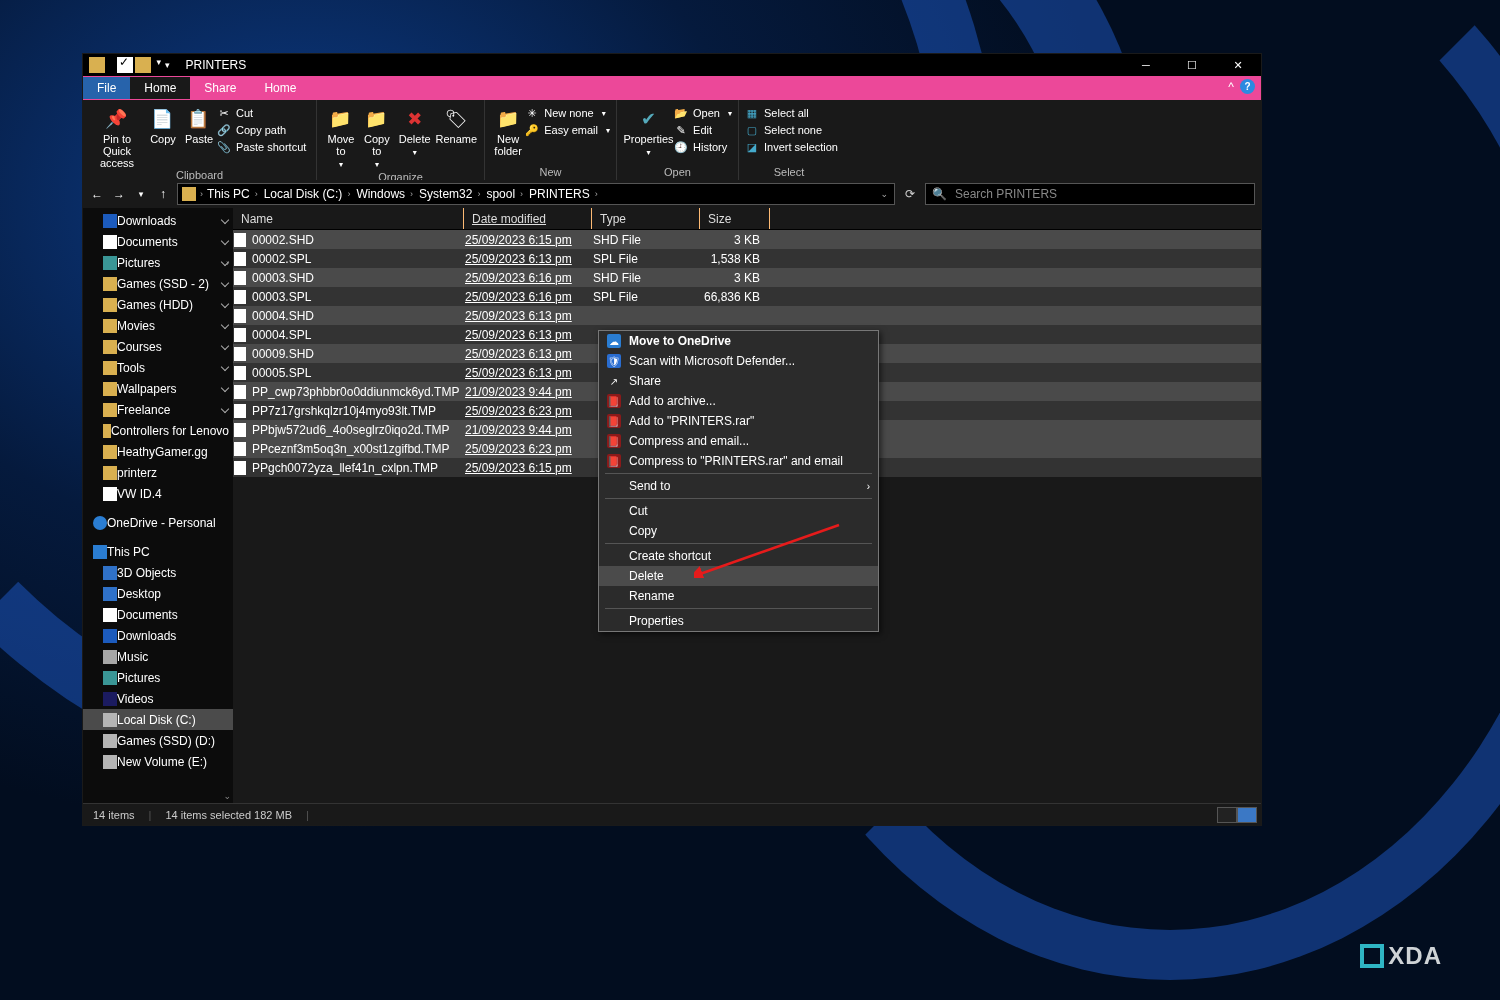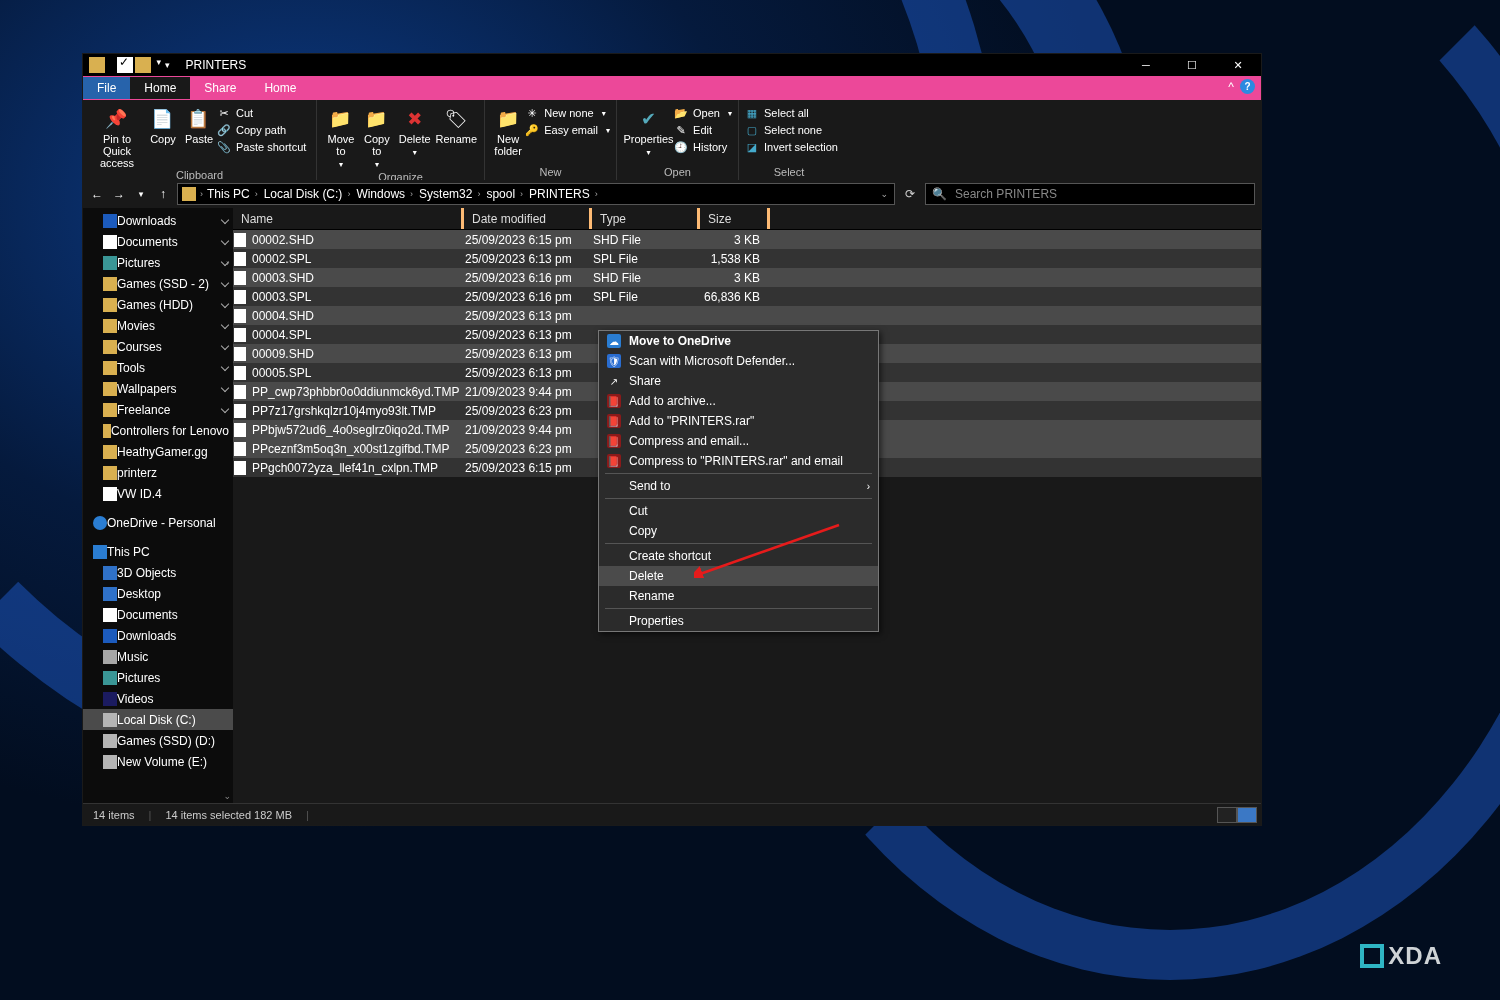--- a/index.html
+++ b/index.html
@@ -55,22 +55,22 @@
 .fi.pic{background:#3a9696;}
 .fi.desk{background:#2f71c8;}
 .fi.vid{background:#1b1b60;}
 .fi.note{background:#a7a7a7;}
 .fi.disk{background:#b5b5b5;}
 .fi.cloud{background:#2a7dd2;border-radius:50%;}
 .fi.pc{background:#2a7dd2;}
 .sb-caret{position:absolute;right:4px;font-size:9px;color:#aaa;}
 .main{flex:1;display:flex;flex-direction:column;background:#191919;color:#fff;}
 .hdr{display:flex;height:22px;align-items:center;font-size:12px;color:#ddd;border-bottom:1px solid #000;}
-.hdr .c{border-right:3px solid #fdba74;padding-left:8px;display:flex;align-items:center;height:100%;}
-.cn{width:231px;}.cd{width:128px;}.ct{width:108px;}.cs{width:70px;}
+.hdr .c{border-right:1px solid #fdba74;padding-left:8px;display:flex;align-items:center;height:100%;}
+.cn{width:231px;}.cd{width:128px;text-decoration:underline;}.ct{width:108px;}.cs{width:70px;}
 .rows{flex:1;overflow:hidden;}
 .row{display:flex;height:19px;align-items:center;font-size:12px;background:#4a4a4a;}
 .row.dark{background:#333;}
 .row .c{padding-left:1px;}
 .row .cn{display:flex;align-items:center;gap:6px;}
 .row .cs{text-align:right;padding-right:10px;}
 .fileicon{width:12px;height:14px;background:#fff;display:inline-block;}
 .ctx{position:absolute;top:330px;left:598px;width:281px;background:#2b2b2b;border:1px solid #777;color:#fff;font-size:12px;box-shadow:2px 2px 6px rgba(0,0,0,.6);}
 .ctx-item{height:20px;display:flex;align-items:center;padding-left:30px;position:relative;}
 .ctx-item.hover{background:#4b4b4b;}

